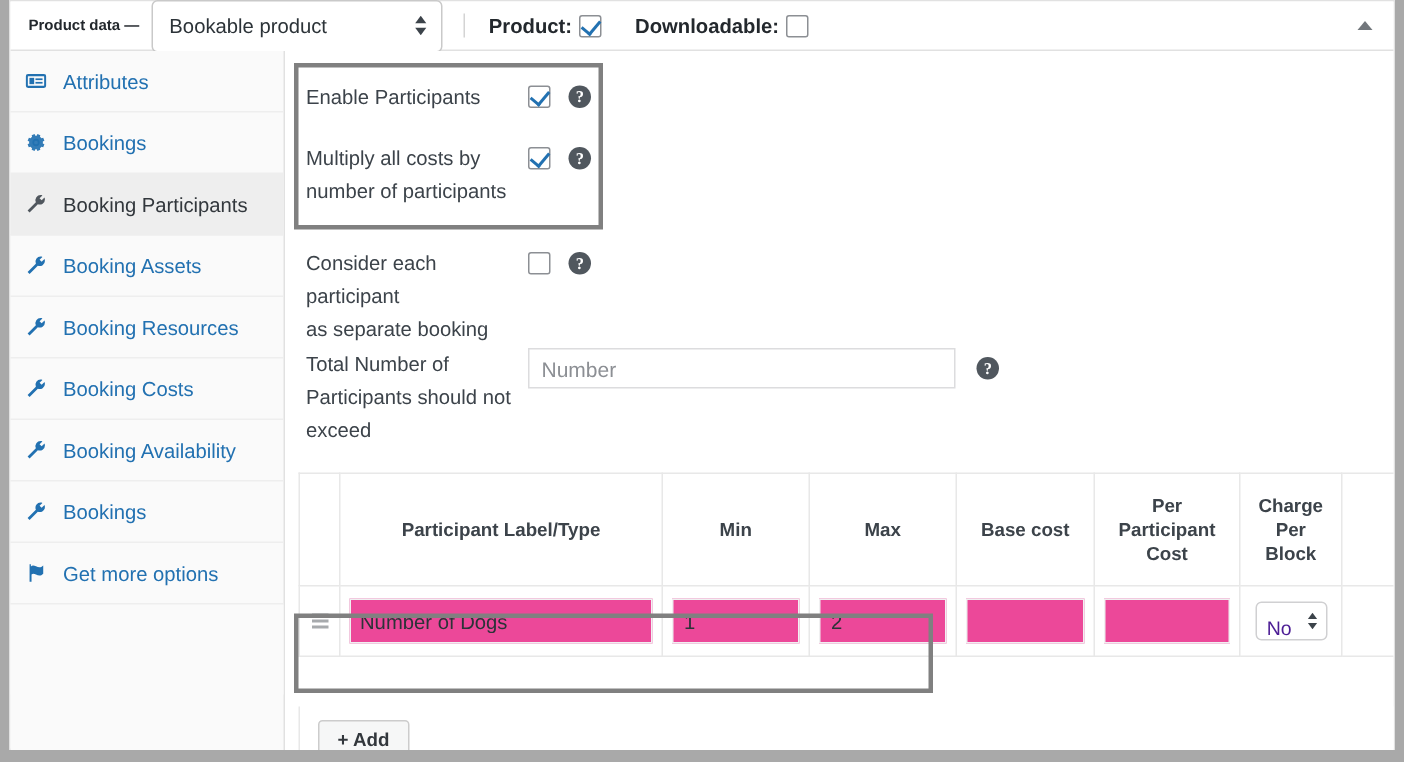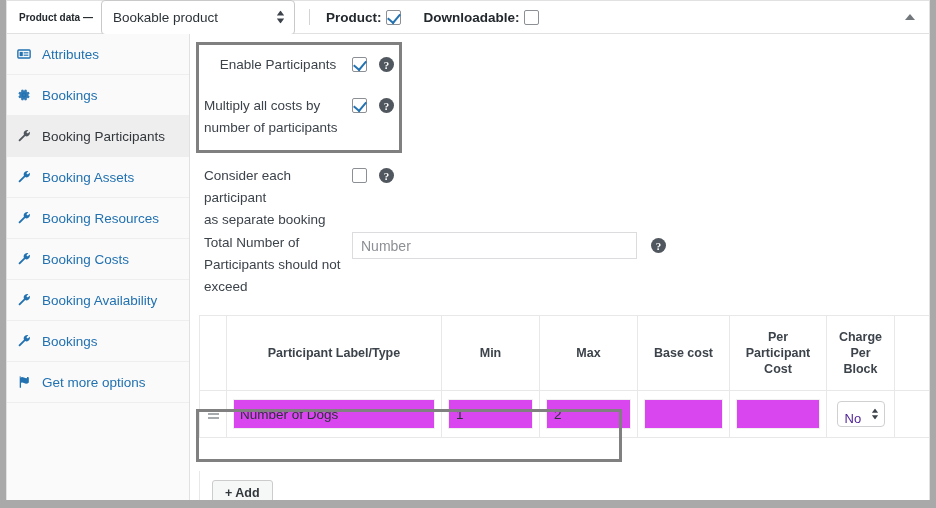--- a/index.html
+++ b/index.html
@@ -271,21 +271,21 @@
     display: block;
     width: 11px; height: 2px;
     background: #a7aaad;
   }
 
   .cell-input {
     width: calc(100% - 12px);
     height: 30px;
     margin: 0 6px;
     border: 1px solid #f0f0f1;
-    background: #d946ef;
+    background: #ec4899;
     font-size: 13.5px;
     color: #2c3338;
     padding: 0 6px;
     font-family: "Liberation Sans", sans-serif;
   }
   .cell-input.narrow { padding: 0 7px; }
 
   .mini-select {
     position: relative;
     width: 48px; height: 26px;
@@ -464,21 +464,21 @@
           <span class="si-label">Get more options</span>
         </div>
 
         <div class="sidebar-filler"></div>
       </div>
 
       <div class="content">
 
         <div class="hl-box" id="hl-checkboxes"></div>
 
-        <div class="field-row" style="left:14px; top:20px;text-align:center;">
+        <div class="field-row" style="left:14px; top:20px;">
           <span class="field-label" style="width:148px;">Enable Participants</span>
           <span class="cb checked" style="margin-top:3px;"></span>
           <span class="help-icon" style="margin-left:12px; margin-top:3px;">?</span>
         </div>
 
         <div class="field-row" style="left:14px; top:61px;">
           <span class="field-label two-line">
             <span>Multiply all costs by</span><br>
             <span>number of participants</span>
           </span>

